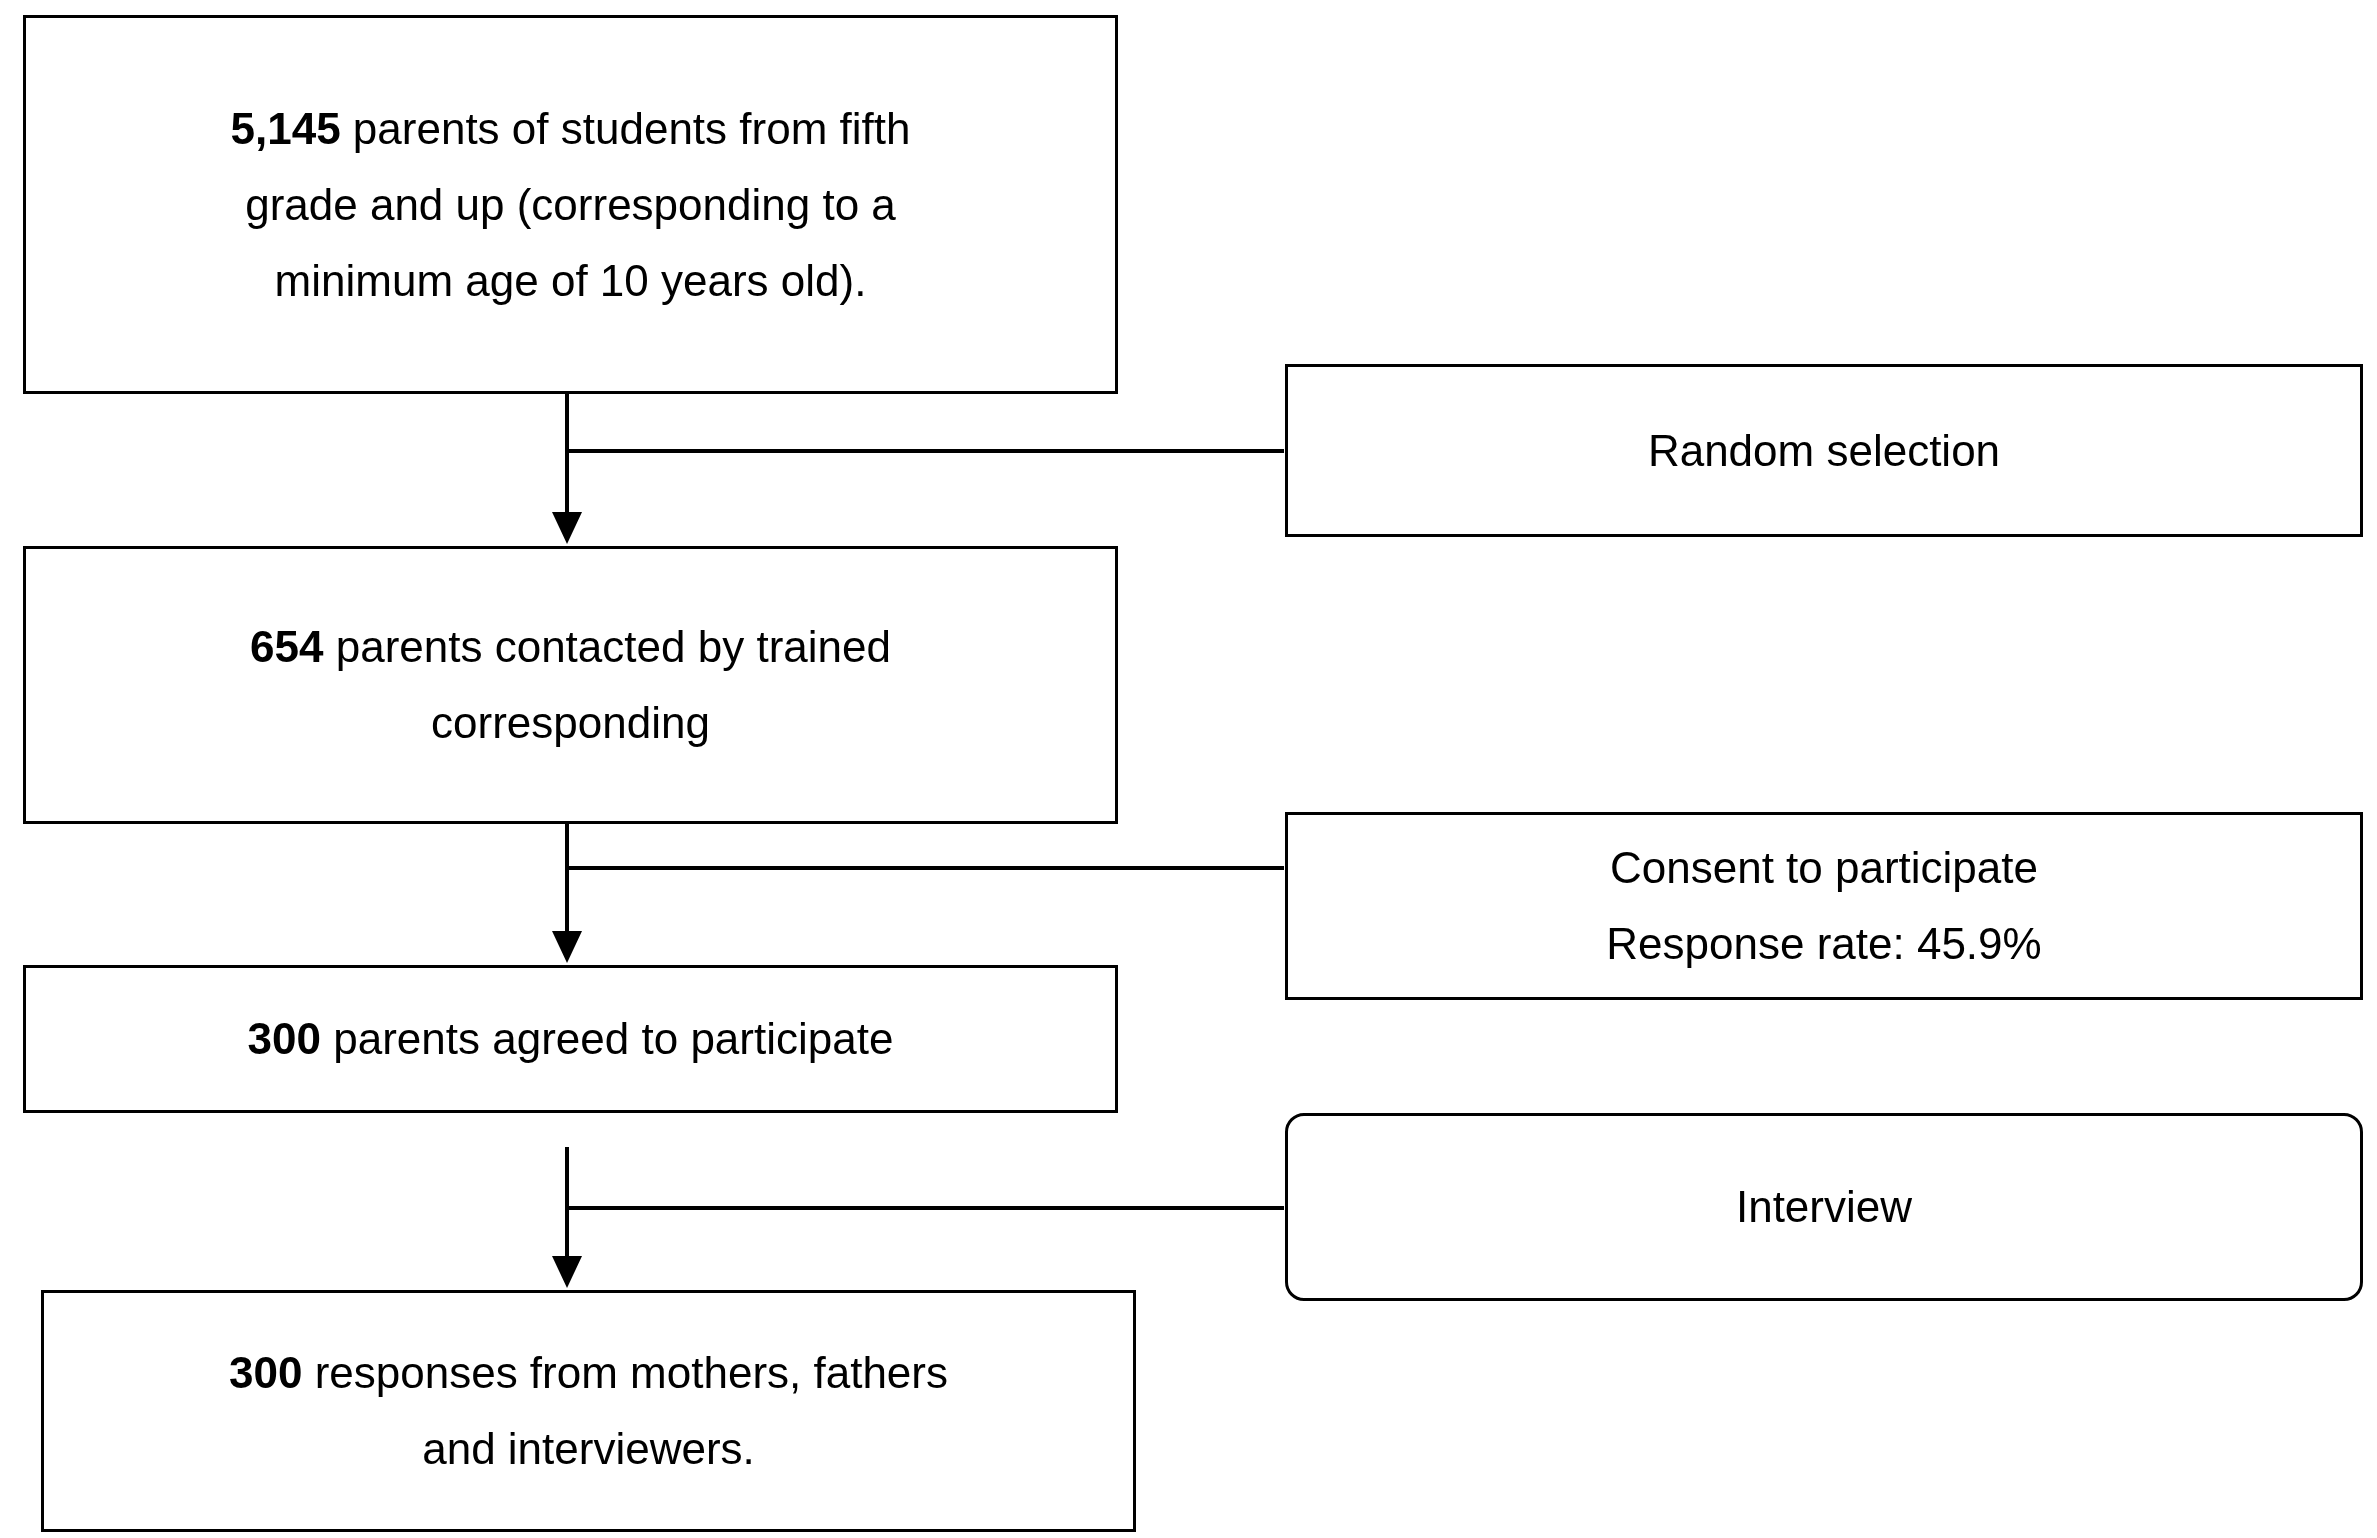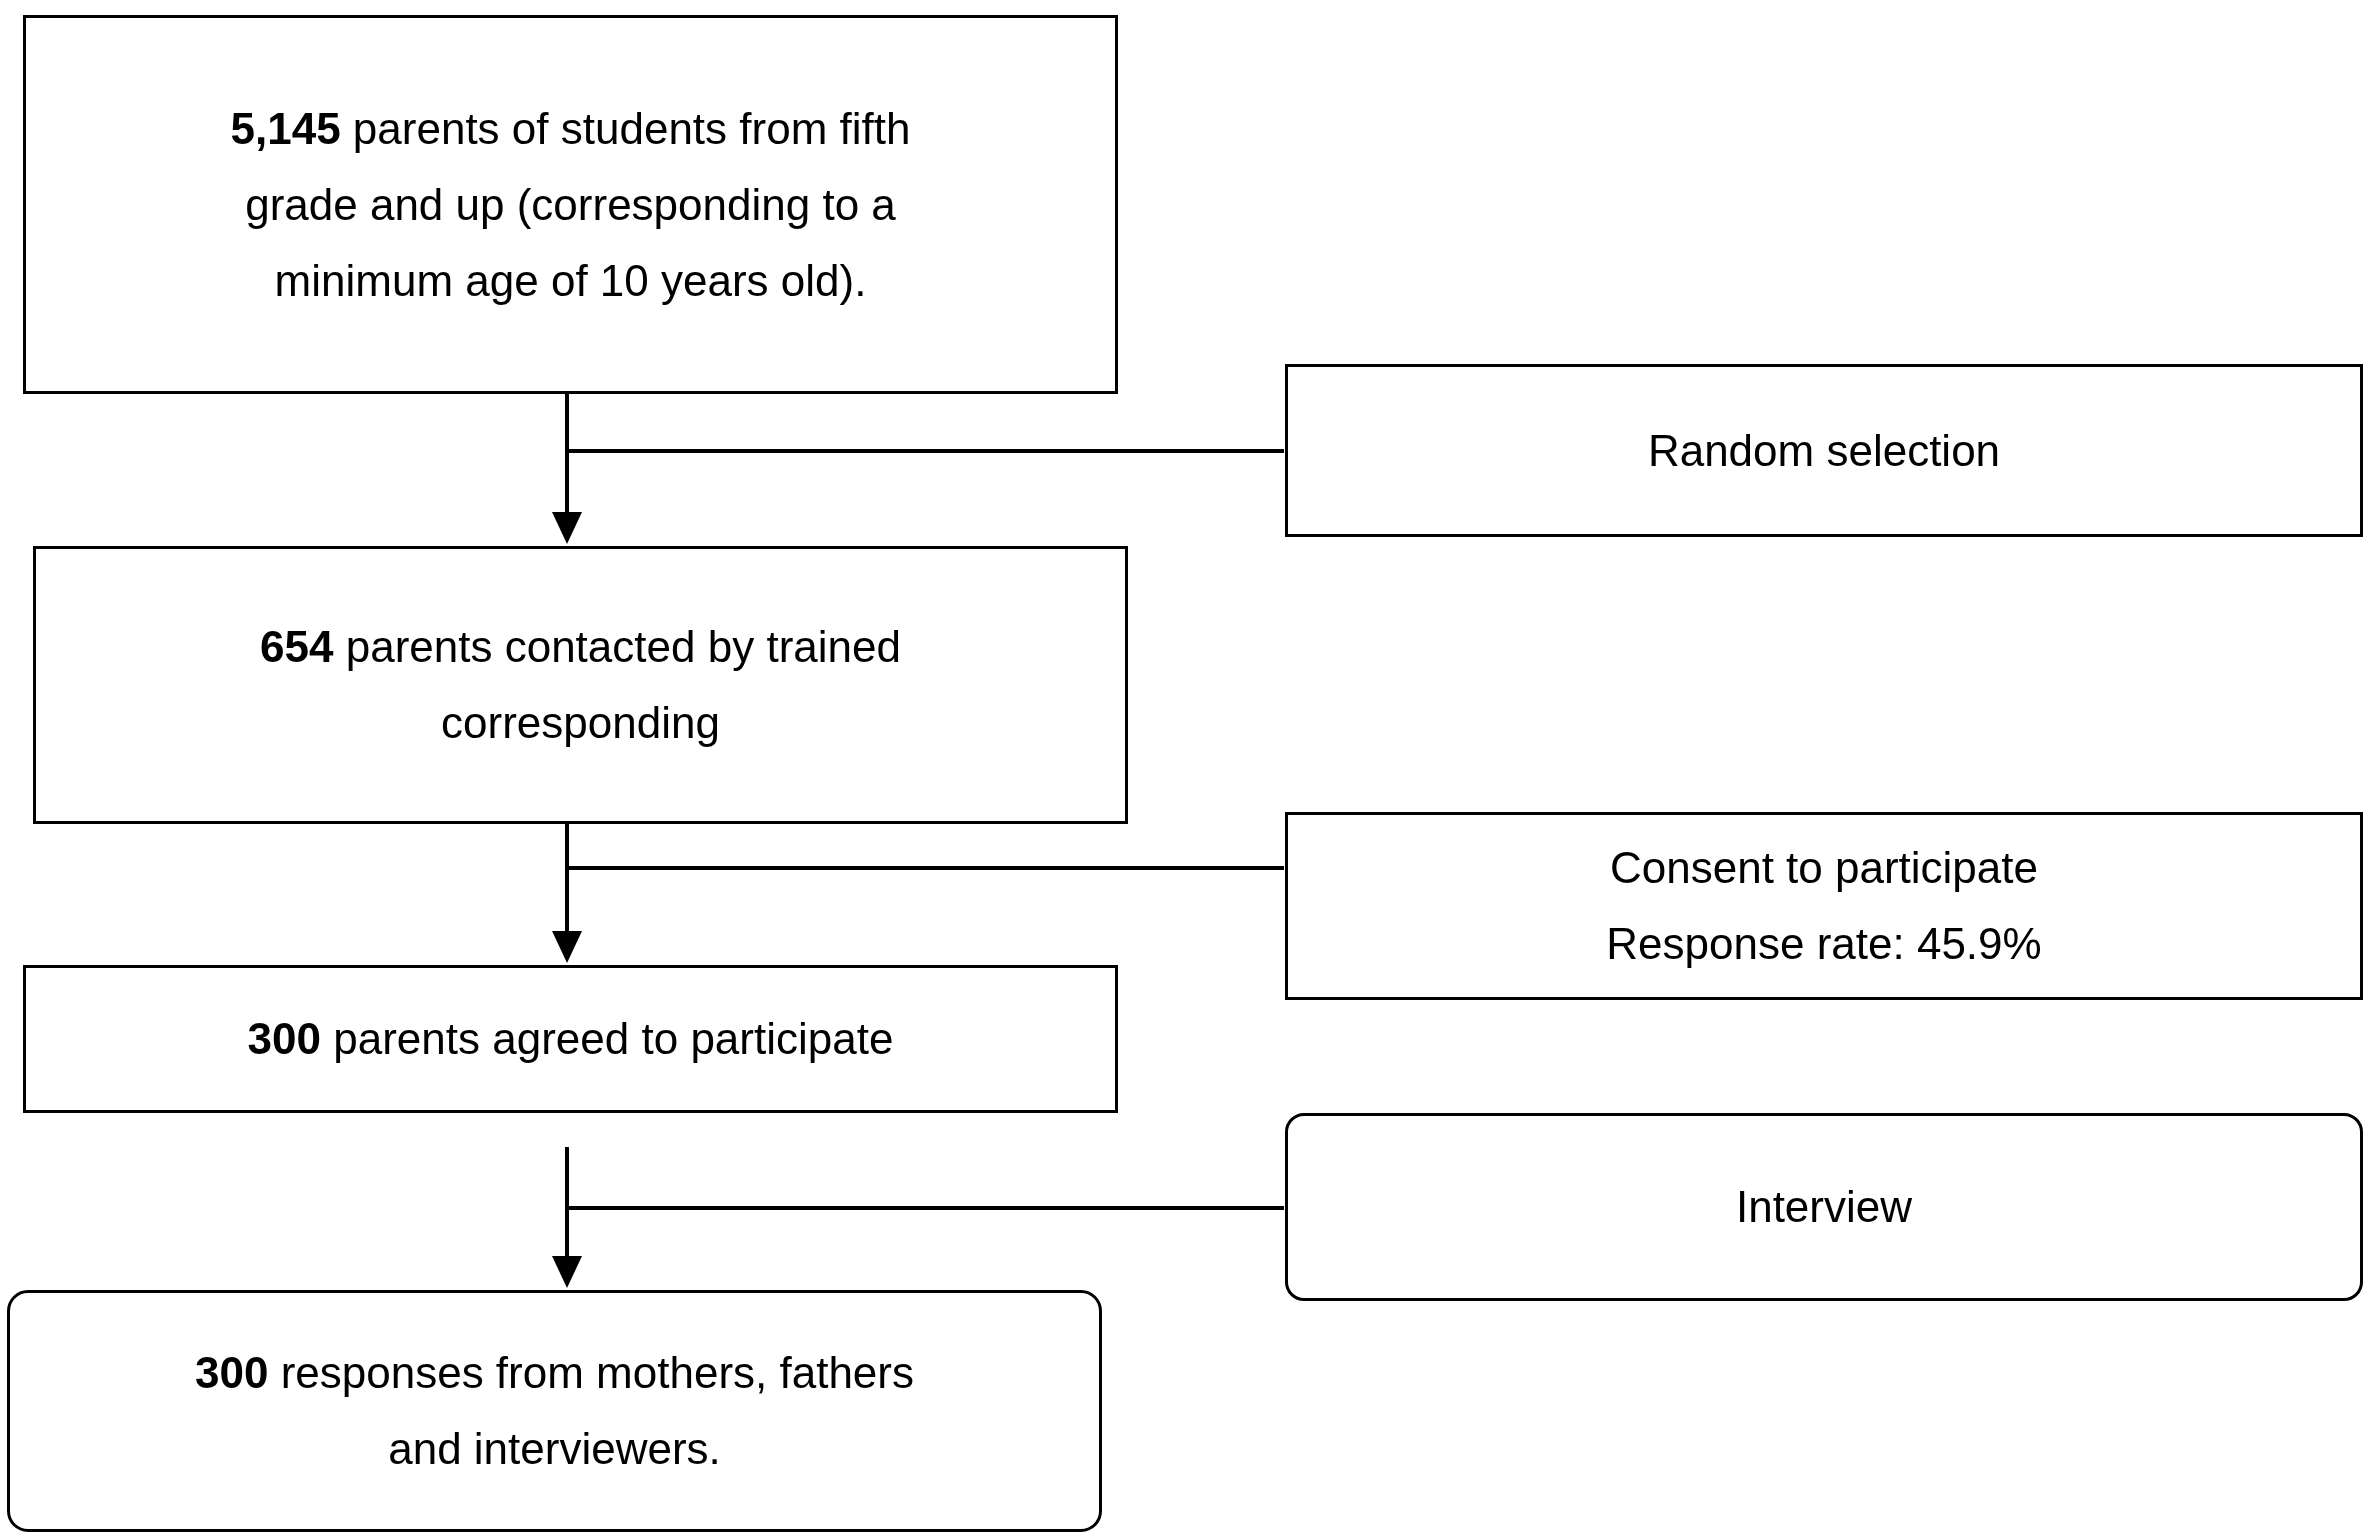--- a/index.html
+++ b/index.html
@@ -31,23 +31,23 @@
     font-size: 44px;
     line-height: 76px;
     white-space: nowrap;
     font-weight: 400;
   }
   .box .num {
     font-weight: 700;
   }
   
   .box-population  { left: 23px;   top: 15px;   width: 1095px; height: 379px; }
-  .box-contacted   { left: 33px;   top: 546px;  width: 1095px; height: 278px; }
+  .box-contacted   { left: 23px;   top: 546px;  width: 1095px; height: 278px; }
   .box-agreed      { left: 23px;   top: 965px; width: 1095px; height: 148px; }
-  .box-responses   { left: 7px;   top: 1290px; width: 1095px; height: 242px; border-radius: 21px; }
+  .box-responses   { left: 41px;   top: 1290px; width: 1095px; height: 242px; }
   
   .box-random      { left: 1285px; top: 364px;  width: 1078px; height: 173px; }
   .box-consent     { left: 1285px; top: 812px; width: 1078px; height: 188px; }
   .box-interview   { left: 1285px; top: 1113px; width: 1078px; height: 188px; border-radius: 19px; }
 
   
   .vline {
     position: absolute;
     width: 3.5px;
     background: #000000;

